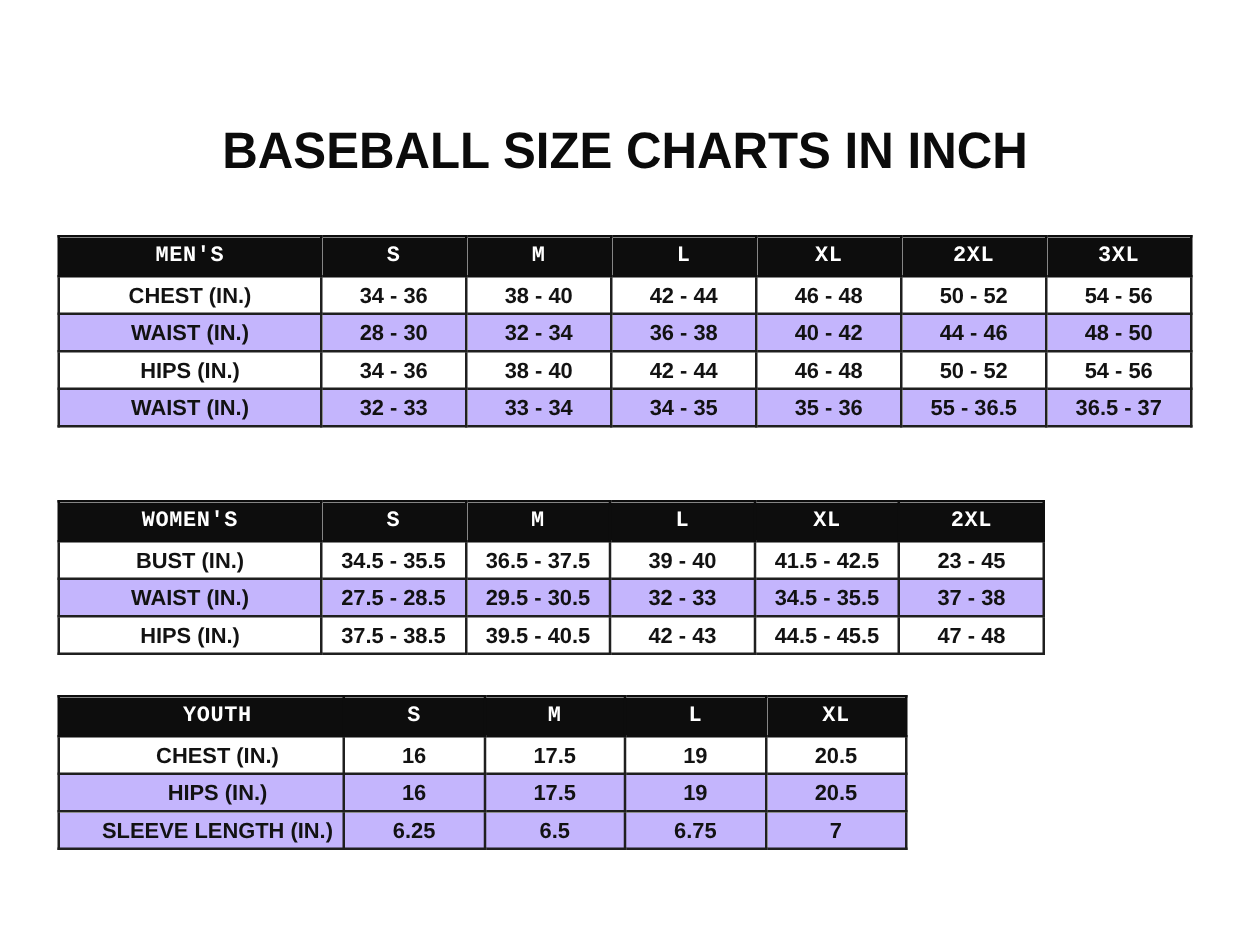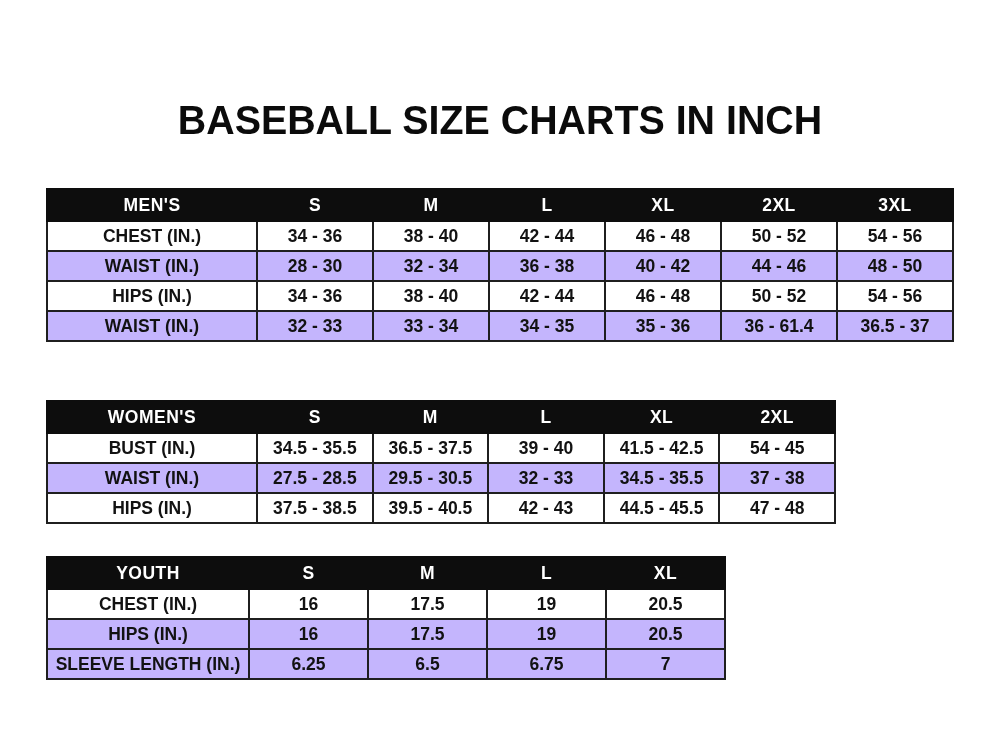--- a/index.html
+++ b/index.html
@@ -44,39 +44,40 @@
     font-weight: bold;
     overflow: hidden;
     white-space: nowrap;
   }
   table.size-table thead th {
     background: #0d0d0d;
     color: #ffffff;
     border: 2px solid #0d0d0d;
     height: 30px;
     letter-spacing: 0.5px;
+    font-family: Liberation Mono, monospace;
   }
   table.size-table tbody td {
     border: 2px solid #1f1f1f;
     background: #ffffff;
     height: 28px;
   }
   table.size-table tbody tr.alt td {
     background: #c4b5fd;
   }
   
   .tbl-0 { top: 188px; left: 46px; width: 908px; }
   .tbl-0 .label-col { width: 208px; }
   
   .tbl-1 { top: 400px; left: 46px; width: 790px; }
   .tbl-1 .label-col { width: 208px; }
   .tbl-1 tbody td { height: 29px; }
   
   .tbl-2 { top: 556px; left: 46px; width: 680px; }
-  .tbl-2 .label-col { width: 200px; }
+  .tbl-2 .label-col { width: 200px; padding-left: 26px; }
   .tbl-2 tbody td { height: 29px; }
 </style>
 </head>
 <body>
 
 <div class="page">
   <h1 class="page-title">BASEBALL SIZE CHARTS IN INCH</h1>
 
   <table class="size-table tbl-0">
       <thead>
@@ -117,21 +118,21 @@
           <td>46 - 48</td>
           <td>50 - 52</td>
           <td>54 - 56</td>
         </tr>
         <tr class="alt">
           <td class="label-col">WAIST (IN.)</td>
           <td>32 - 33</td>
           <td>33 - 34</td>
           <td>34 - 35</td>
           <td>35 - 36</td>
-          <td>36 - 61.4</td>
+          <td>55 - 36.5</td>
           <td>36.5 - 37</td>
         </tr>
       </tbody>
     </table>
   <table class="size-table tbl-1">
       <thead>
         <tr>
           <th class="label-col">WOMEN'S</th>
           <th>S</th>
           <th>M</th>
@@ -140,21 +141,21 @@
           <th>2XL</th>
         </tr>
       </thead>
       <tbody>
         <tr>
           <td class="label-col">BUST (IN.)</td>
           <td>34.5 - 35.5</td>
           <td>36.5 - 37.5</td>
           <td>39 - 40</td>
           <td>41.5 - 42.5</td>
-          <td>54 - 45</td>
+          <td>23 - 45</td>
         </tr>
         <tr class="alt">
           <td class="label-col">WAIST (IN.)</td>
           <td>27.5 - 28.5</td>
           <td>29.5 - 30.5</td>
           <td>32 - 33</td>
           <td>34.5 - 35.5</td>
           <td>37 - 38</td>
         </tr>
         <tr>

